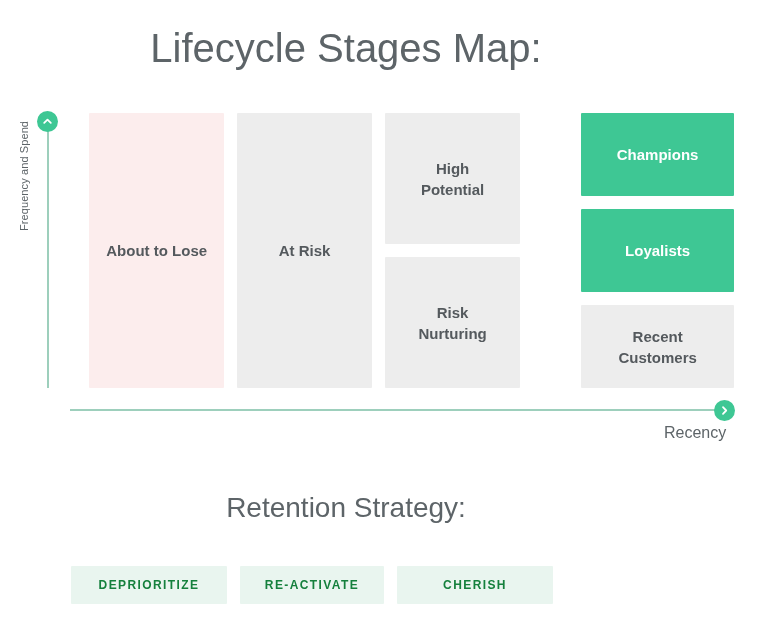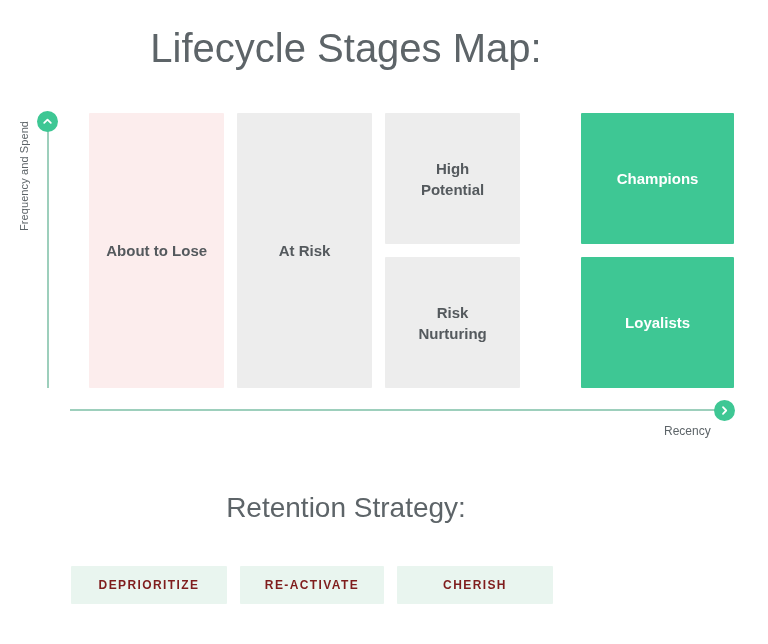--- a/index.html
+++ b/index.html
@@ -122,21 +122,21 @@
     color: #5d6468;
     letter-spacing: 0.1px;
     white-space: nowrap;
   }
   #axis-x-label {
     position: absolute;
     left: 664px;
     top: 424px;
     width: 100px;
     text-align: left;
-    font-size: 12px;
+    font-size: 16px;
     color: #5d6468;
     white-space: nowrap;
   }
 
   
   #strategy-row {
     position: absolute;
     left: 71px;
     top: 566px;
     width: 663px;
@@ -146,21 +146,21 @@
   }
   .chip {
     box-sizing: border-box;
     background: #e9f5ef;
     display: flex;
     align-items: center;
     justify-content: center;
     font-size: 12px;
     font-weight: 700;
     letter-spacing: 1.4px;
-    color: #7f1d1d;
+    color: #15803d;
     border-radius: 1px;
     white-space: nowrap;
   }
   .chip-1 { width: 156px; }
   .chip-2 { width: 144px; }
   .chip-3 { width: 156px; }
   .chip-4 { width: 156px; text-align: center; }
 </style>
 </head>
 <body>
@@ -212,20 +212,26 @@
     </div>
   </div>
 
   <div class="col col-4">
     <div class="cell green third">
       <span>Champions</span>
     </div>
     <div class="cell green third">
       <span>Loyalists</span>
     </div>
+    <div class="cell gray third">
+      <span>
+        <span>Recent</span><br>
+        <span>Customers</span>
+      </span>
+    </div>
   </div>
 
 </div>
 
 <div class="heading" id="title-retention">Retention Strategy:</div>
 
 <div id="strategy-row">
   <div class="chip chip-1">
     <span>DEPRIORITIZE</span>
   </div>

